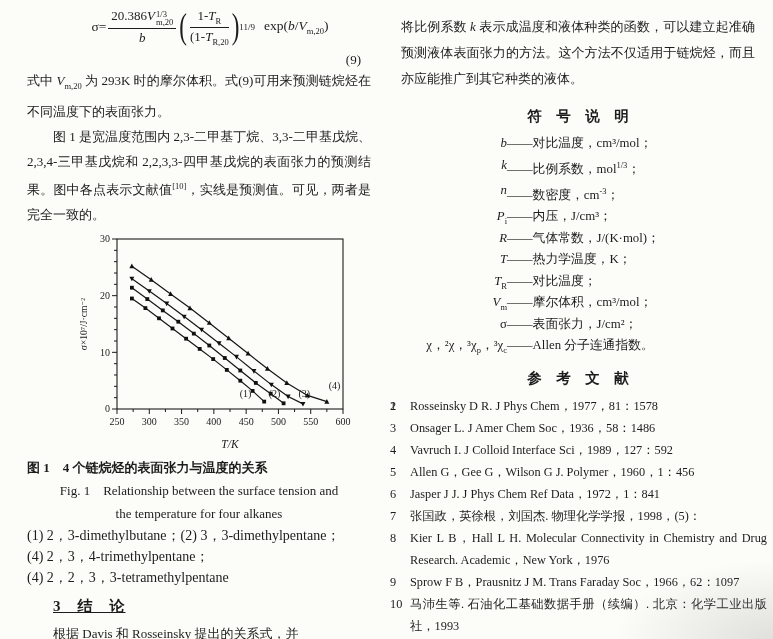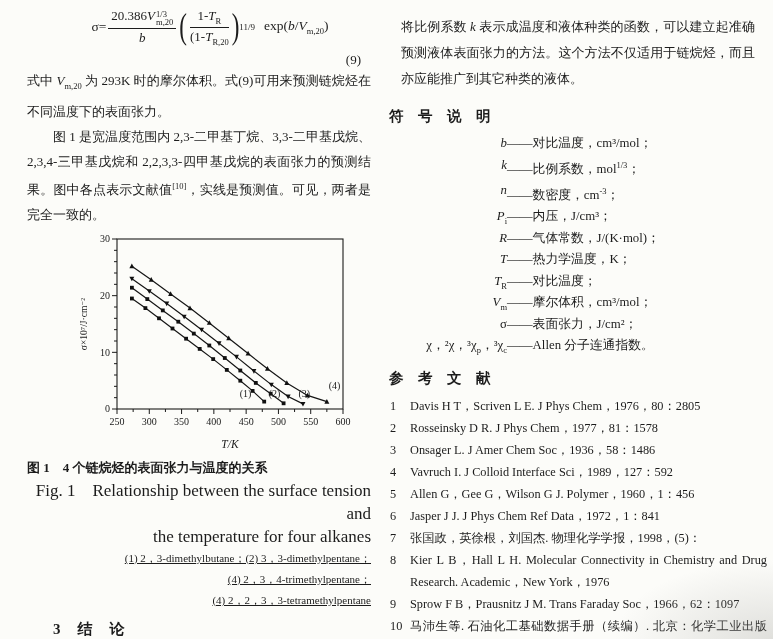--- a/index.html
+++ b/index.html
@@ -31,26 +31,26 @@
   .ss{display:block;}
   .bigp{font-size:23px;display:inline-block;transform:scaleY(1.55);margin:0 1px;font-weight:400;}
   .eq-exp{font-size:9px;vertical-align:16px;margin-left:-1px;}
   .eq-tail{margin-left:9px;}
 
   
   .figure{margin-top:2px;}
   svg{display:block;}
   svg text{font-family:"Liberation Serif","DejaVu Serif",serif;fill:#1a1a1a;}
   .cap-cn{font-size:13px;font-weight:bold;line-height:22px;margin-top:4px;}
-  .cap-en{font-size:17px;text-align:right;line-height:23px;}
-  .cap-legend{font-size:11px;text-align:right;line-height:21px;text-decoration:underline;}
-  .sec-h{font-size:15px;font-weight:bold;margin:9px 0 5px 26px;letter-spacing:1px;}
+  .cap-en{font-size:13px;text-align:center;line-height:23px;}
+  .cap-legend{font-size:14px;text-align:left;line-height:21px;}
+  .sec-h{font-size:15px;font-weight:bold;margin:9px 0 5px 26px;letter-spacing:1px;text-decoration:underline;}
 
   
-  .col-h{font-size:14.5px;font-weight:bold;line-height:24px;margin:0 0 5px;}
+  .col-h{font-size:14.5px;font-weight:bold;text-align:center;line-height:24px;margin:0 0 5px;}
   .sym-row{position:relative;padding-left:118px;font-size:12.8px;line-height:21.5px;}
   .sym-sym{position:absolute;right:calc(100% - 118px);white-space:nowrap;}
   .refs{margin-top:2px;}
   .ref{position:relative;padding-left:21px;font-size:12.3px;line-height:22px;text-align:justify;}
   .ref-num{position:absolute;left:1px;}
 </style>
 </head>
 <body>
 
 <div class="page">
@@ -202,21 +202,21 @@
         <div class="sym-row"><span class="sym-sym"><i>R</i></span><span>——气体常数，J/(K·mol)；</span></div>
         <div class="sym-row"><span class="sym-sym"><i>T</i></span><span>——热力学温度，K；</span></div>
         <div class="sym-row"><span class="sym-sym"><i>T</i><sub>R</sub></span><span>——对比温度；</span></div>
         <div class="sym-row"><span class="sym-sym"><i>V</i><sub>m</sub></span><span>——摩尔体积，cm³/mol；</span></div>
         <div class="sym-row"><span class="sym-sym">σ</span><span>——表面张力，J/cm²；</span></div>
         <div class="sym-row"><span class="sym-sym">χ，²χ，³χ<sub>p</sub>，³χ<sub>c</sub></span><span>——Allen 分子连通指数。</span></div>
       </div>
 
     <div class="col-h" style="margin-top:9px;">参　考　文　献</div>
     <div id="refs" class="refs">
-        <div class="ref"><span class="ref-num">1</span><span>Davis H T，Scriven L E.  J Phys Chem，1976，80：2805</span></div>
+        <div class="ref"><span class="ref-num">1</span></div>
         <div class="ref"><span class="ref-num">2</span><span>Rosseinsky D R.  J Phys Chem，1977，81：1578</span></div>
         <div class="ref"><span class="ref-num">3</span><span>Onsager L.  J Amer Chem Soc，1936，58：1486</span></div>
         <div class="ref"><span class="ref-num">4</span><span>Vavruch I.  J Colloid Interface Sci，1989，127：592</span></div>
         <div class="ref"><span class="ref-num">5</span><span>Allen G，Gee G，Wilson G J.  Polymer，1960，1：456</span></div>
         <div class="ref"><span class="ref-num">6</span><span>Jasper J J.  J Phys Chem Ref Data，1972，1：841</span></div>
         <div class="ref"><span class="ref-num">7</span><span>张国政，英徐根，刘国杰. 物理化学学报，1998，(5)：</span></div>
         <div class="ref"><span class="ref-num">8</span><span>Kier L B，Hall L H.  Molecular Connectivity in Chemistry and Drug Research.  Academic，New York，1976</span></div>
         <div class="ref"><span class="ref-num">9</span><span>Sprow F B，Prausnitz J M.  Trans Faraday Soc，1966，62：1097</span></div>
         <div class="ref"><span class="ref-num">10</span><span>马沛生等. 石油化工基础数据手册（续编）. 北京：化学工业出版社，1993</span></div>
       </div>

